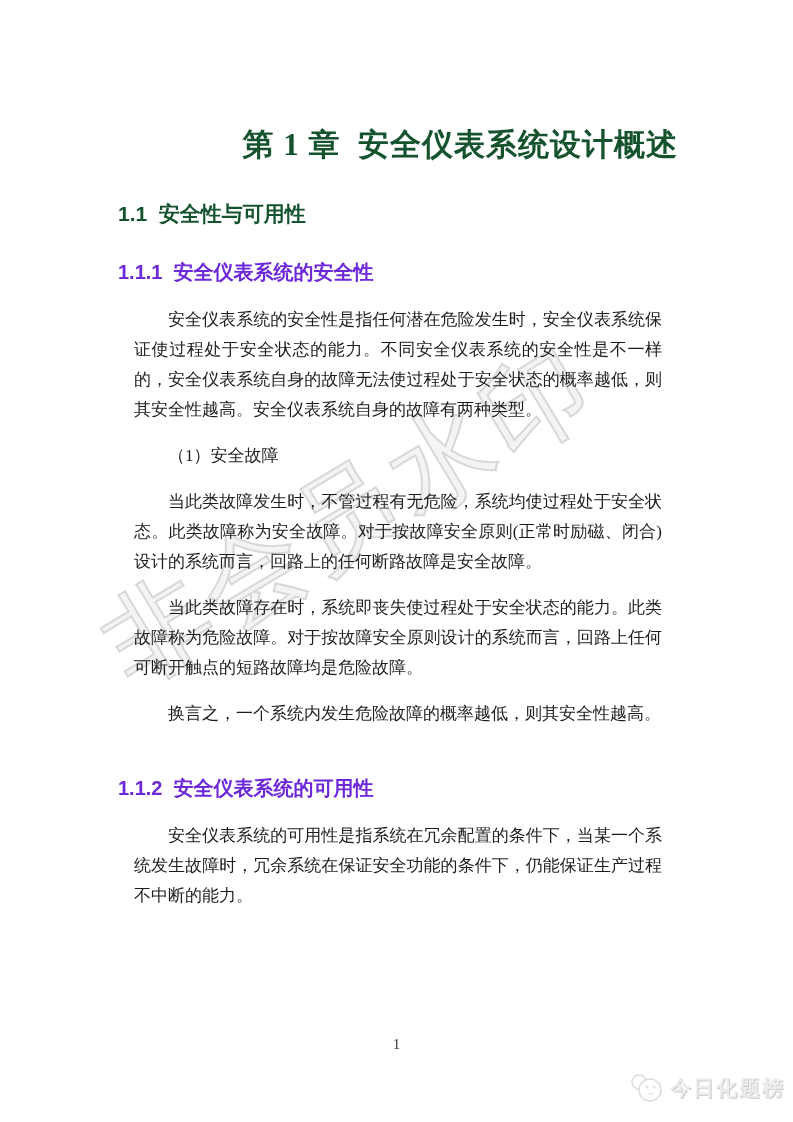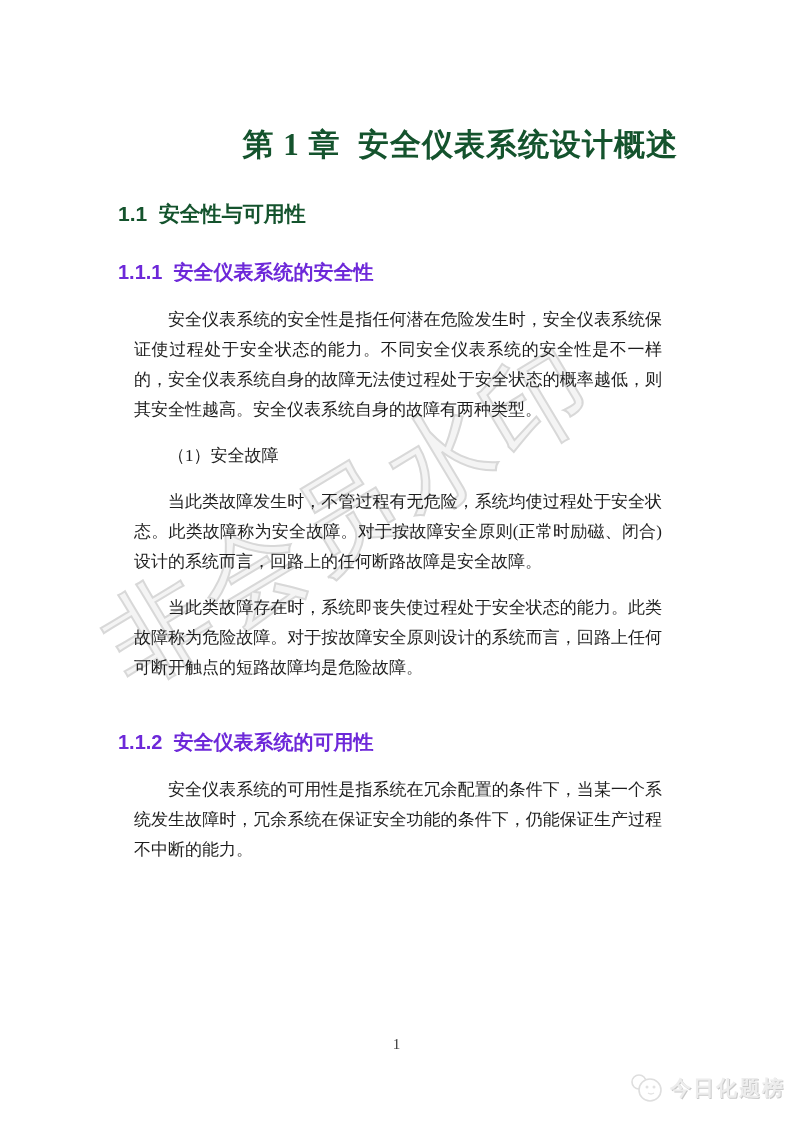--- a/index.html
+++ b/index.html
@@ -92,20 +92,21 @@
 
     <h2 class="h2">1.1  安全性与可用性</h2>
 
     <h3 class="h3">1.1.1  安全仪表系统的安全性</h3>
 
     <div class="paras">
       <p>安全仪表系统的安全性是指任何潜在危险发生时，安全仪表系统保证使过程处于安全状态的能力。不同安全仪表系统的安全性是不一样的，安全仪表系统自身的故障无法使过程处于安全状态的概率越低，则其安全性越高。安全仪表系统自身的故障有两种类型。</p>
       <p>（1）安全故障</p>
       <p>当此类故障发生时，不管过程有无危险，系统均使过程处于安全状态。此类故障称为安全故障。对于按故障安全原则(正常时励磁、闭合) 设计的系统而言，回路上的任何断路故障是安全故障。</p>
       <p>当此类故障存在时，系统即丧失使过程处于安全状态的能力。此类故障称为危险故障。对于按故障安全原则设计的系统而言，回路上任何可断开触点的短路故障均是危险故障。</p>
+      <p>换言之，一个系统内发生危险故障的概率越低，则其安全性越高。</p>
     </div>
 
     <h3 class="h3 second">1.1.2  安全仪表系统的可用性</h3>
 
     <div class="paras">
       <p>安全仪表系统的可用性是指系统在冗余配置的条件下，当某一个系统发生故障时，冗余系统在保证安全功能的条件下，仍能保证生产过程不中断的能力。</p>
     </div>
 
   </div>
 

